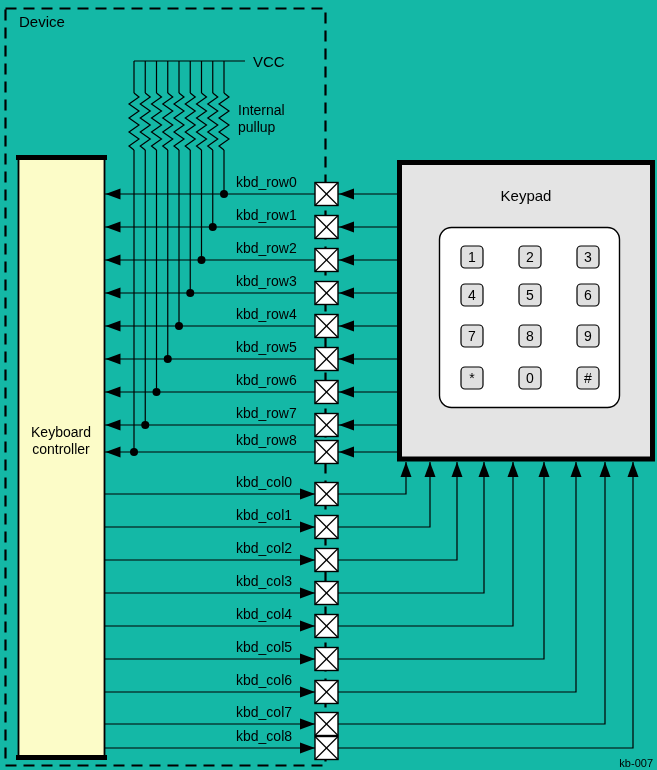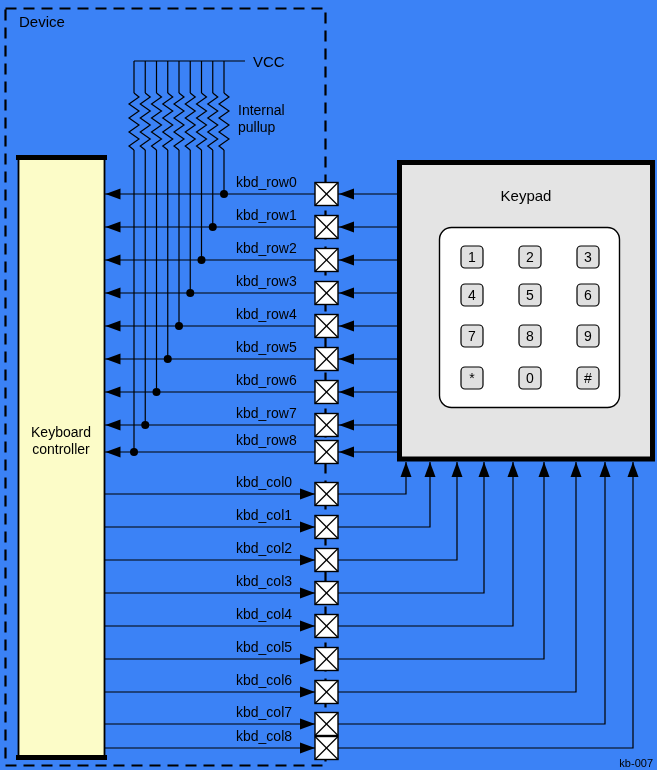--- a/index.html
+++ b/index.html
@@ -1,16 +1,16 @@
 <!DOCTYPE html>
 <html><head>
 <meta charset="utf-8">
 <style>
   html, body { margin: 0; padding: 0; background: #ffffff; }
-  #stage { position: relative; width: 657px; height: 770px; background: #3b82f6; overflow: hidden; }
+  #stage { position: relative; width: 657px; height: 770px; background: #14b8a6; overflow: hidden; }
   svg text {
     font-family: "Liberation Sans", "DejaVu Sans", sans-serif;
     fill: #000000;
   }
 </style>
 </head>
 <body>
 
 <div id="stage">
 <svg id="diagram" width="657" height="770" viewBox="0 0 657 770" xmlns="http://www.w3.org/2000/svg">

